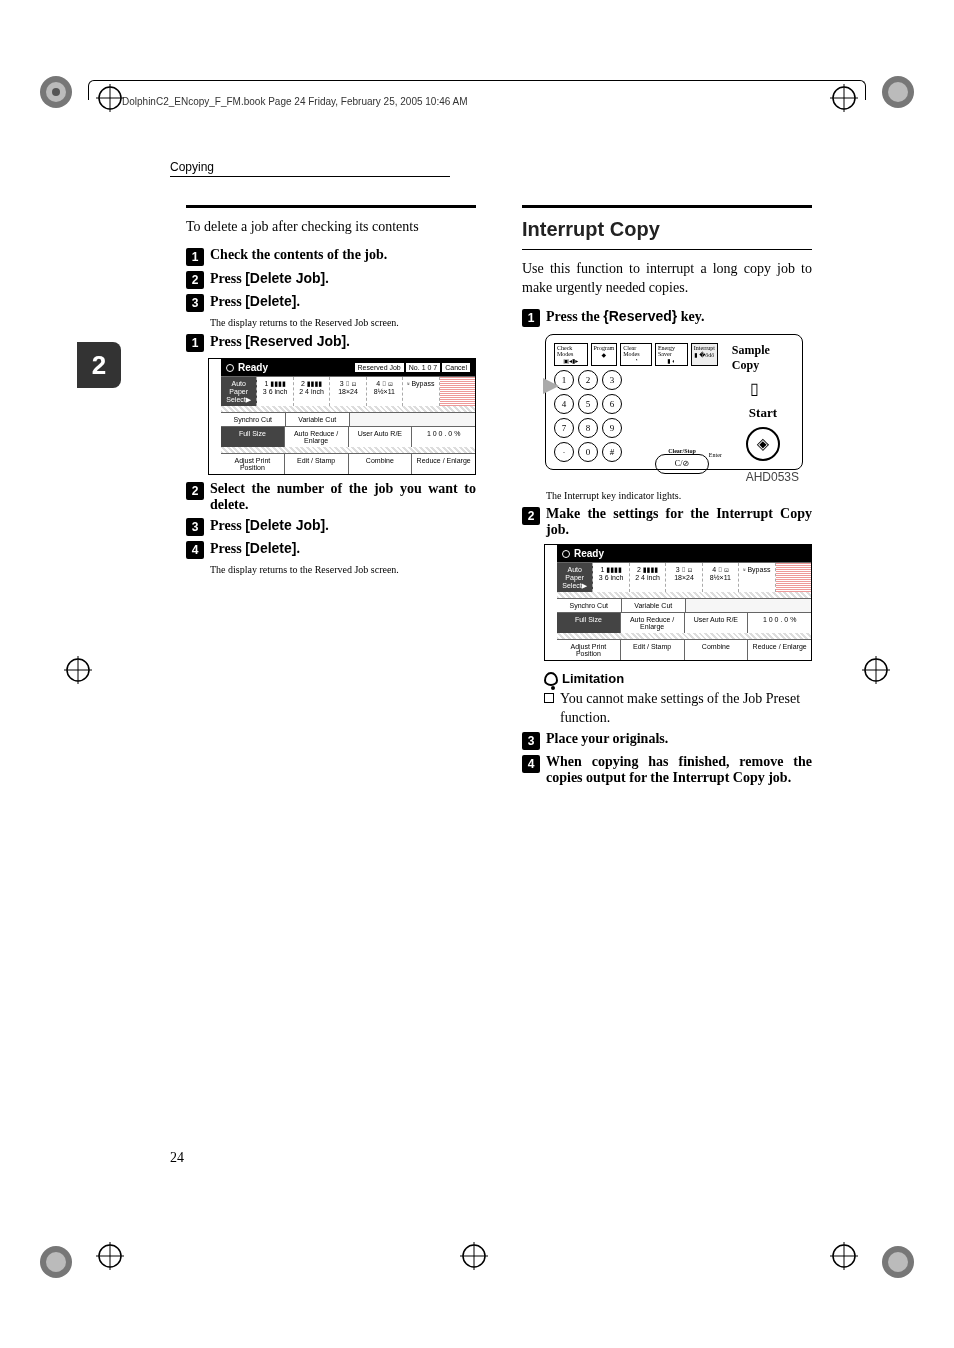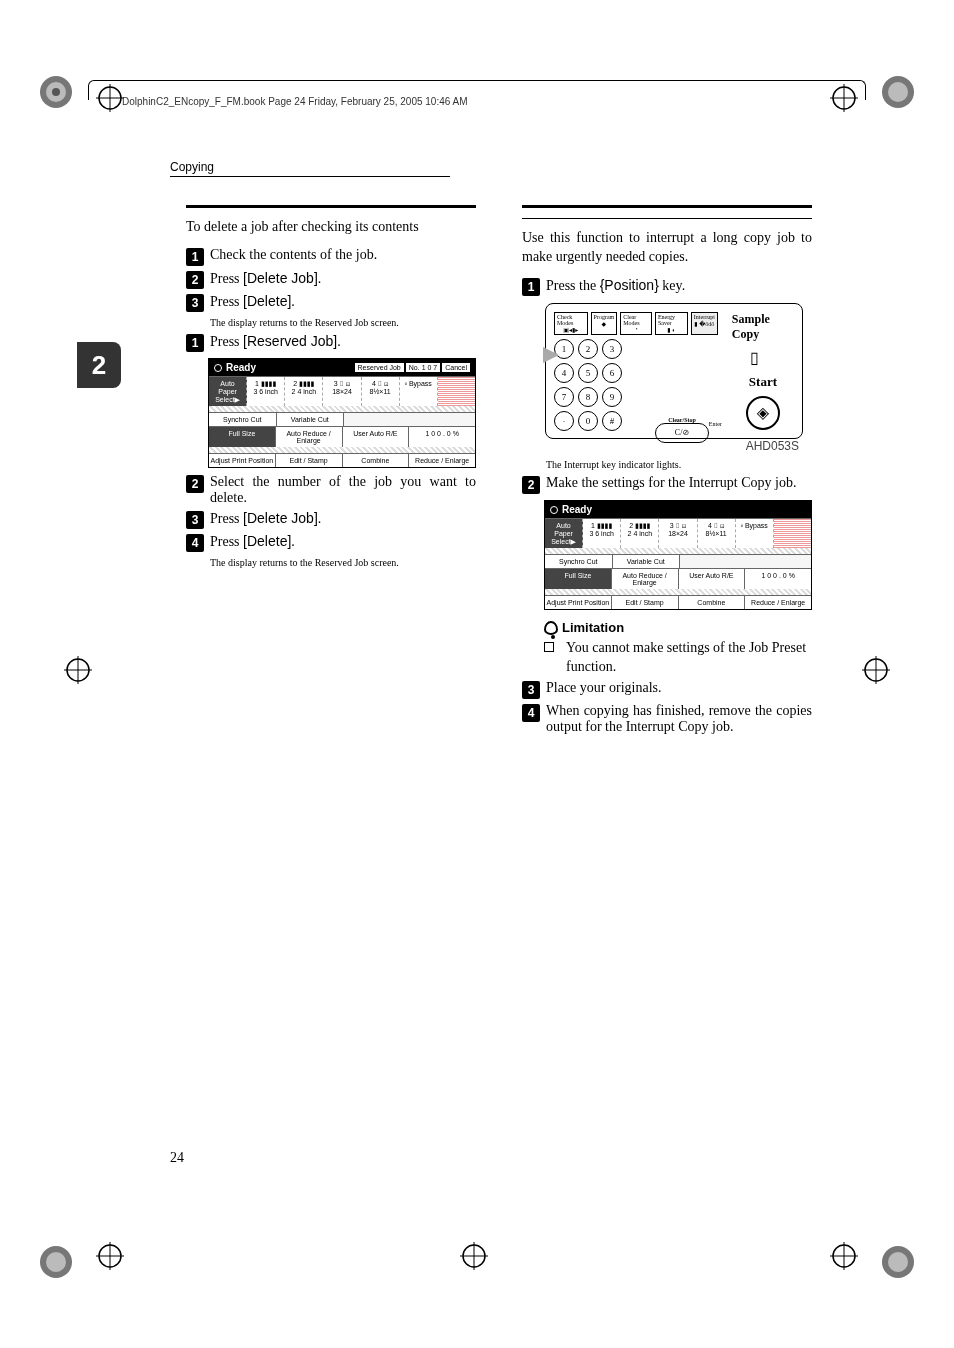--- a/index.html
+++ b/index.html
@@ -53,32 +53,32 @@
   .thick-rule { border-top: 3px solid #000; margin-bottom: 10px; }
   .thin-rule  { border-top: 1px solid #000; margin-bottom: 10px; }
   .body-text { font-size: 14px; line-height: 1.35; margin-bottom: 10px; text-align: justify;}
   .step { display:flex; align-items:flex-start; gap:6px; margin: 4px 0 4px 0; }
   .step-num {
     width:18px; height:18px; background:#000; color:#fff;
     font-family: Arial,sans-serif; font-weight:bold; font-size:12px;
     display:flex; align-items:center; justify-content:center;
     border-radius:2px; flex-shrink:0; margin-top:1px;
   }
-  .step-label { font-weight:normal; font-size:14px; }
+  .step-label { font-weight:bold; font-size:14px; }
   .step-label .btn { font-family: Arial,sans-serif; }
   .step-label .key { font-family: Arial,sans-serif; }
   .indent-text { margin-left:24px; font-size:10px; line-height:1.35; text-align: justify;}
   .sub-head {
     font-family: Arial,sans-serif; font-weight:bold; font-size:13px;
     border-top:1px solid #000; border-bottom:1px solid #888;
     padding:6px 0; margin: 14px 0 10px 0;
   }
   .screen-box {
     border:1px solid #000; width: 268px; margin: 6px 0 6px 22px;
-    font-family: Arial,sans-serif; font-size:8px;
+    font-family: Arial,sans-serif; font-size:8px;padding-left:12px;
   }
   .screen-box.small { width: 268px; }
   .sb-top { background:#000; color:#fff; padding:3px 5px; display:flex; align-items:center; gap:4px; font-size:10px; font-weight:bold;}
   .sb-top .circle{ width:8px;height:8px;border:1.5px solid #fff;border-radius:50%;}
   .sb-top .right-btns { margin-left:auto; display:flex; gap:2px;}
   .sb-top .rbtn{ background:#fff;color:#000;padding:1px 3px;font-size:7px;font-weight:normal;}
   .sb-row { display:flex; border-top:1px solid #666;}
   .sb-cell { border-right:1px dashed #aaa; padding:3px 2px; text-align:center; flex:1; font-size:7px; line-height:1.1;}
   .sb-cell:last-child{border-right:none;}
   .sb-cell.dark{background:#444;color:#fff;}
@@ -88,21 +88,21 @@
   .sb-btn:last-child{border-right:none;}
   .limitation-hd {
     display:flex; align-items:center; gap:4px; margin-top:10px; margin-left:22px;
     font-family: Arial,sans-serif; font-weight:bold; font-size:13px;
   }
   .lim-icon{
     width:14px;height:14px;border:2px solid #000;border-radius:50%50%50%50%/60%60%40%40%;
     position:relative; display:inline-block;
   }
   .lim-icon::after{content:"";position:absolute;left:5px;top:12px;width:4px;height:4px;background:#000;border-radius:50%;}
-  .bullet-line{ display:flex; gap:12px; margin:4px 0 4px 22px; font-size:14px; line-height:1.3;}
+  .bullet-line{ display:flex; gap:6px; margin:4px 0 4px 22px; font-size:14px; line-height:1.3;}
   .bullet-sq{ width:10px;height:10px;border:1.5px solid #000; margin-top:3px; flex-shrink:0;}
   .page-num{
     position:absolute; left:170px; top:1150px; font-size:14px;
   }
   .panel-illus{
     width:260px; margin:6px 0 4px 22px; border:1px solid #fff; position:relative;
   }
   .panel-illus .frame{
     border:1px solid #000; border-radius:8px; padding:8px; display:flex; gap:8px;
   }
@@ -297,26 +297,27 @@
       </div>
       <div class="step">
         <div class="step-num">4</div>
         <div class="step-label"><span>Press </span><span class="btn">[Delete]</span><span>.</span></div>
       </div>
       <div class="indent-text">The display returns to the Reserved Job screen.</div>
     </div>
 
     <div class="col">
       <div class="thick-rule"></div>
+      <h2 class="section-title">Interrupt Copy</h2>
       <div class="thin-rule"></div>
       <div class="body-text">Use this function to interrupt a long copy job to make urgently needed copies.</div>
 
       <div class="step">
         <div class="step-num">1</div>
-        <div class="step-label"><span>Press the </span><span class="key brace">{Position}</span><span> key.</span></div>
+        <div class="step-label"><span>Press the </span><span class="key brace">{Reserved}</span><span> key.</span></div>
       </div>
 
       <div class="panel-illus">
         <div class="arrow-tip" style="left:-2px;top:44px"></div>
         <div class="frame">
           <div>
             <div class="toprow">
               <div class="tb">
                   <span class="lbl">Check Modes</span>
                   <span>▣◂▮▸</span>

